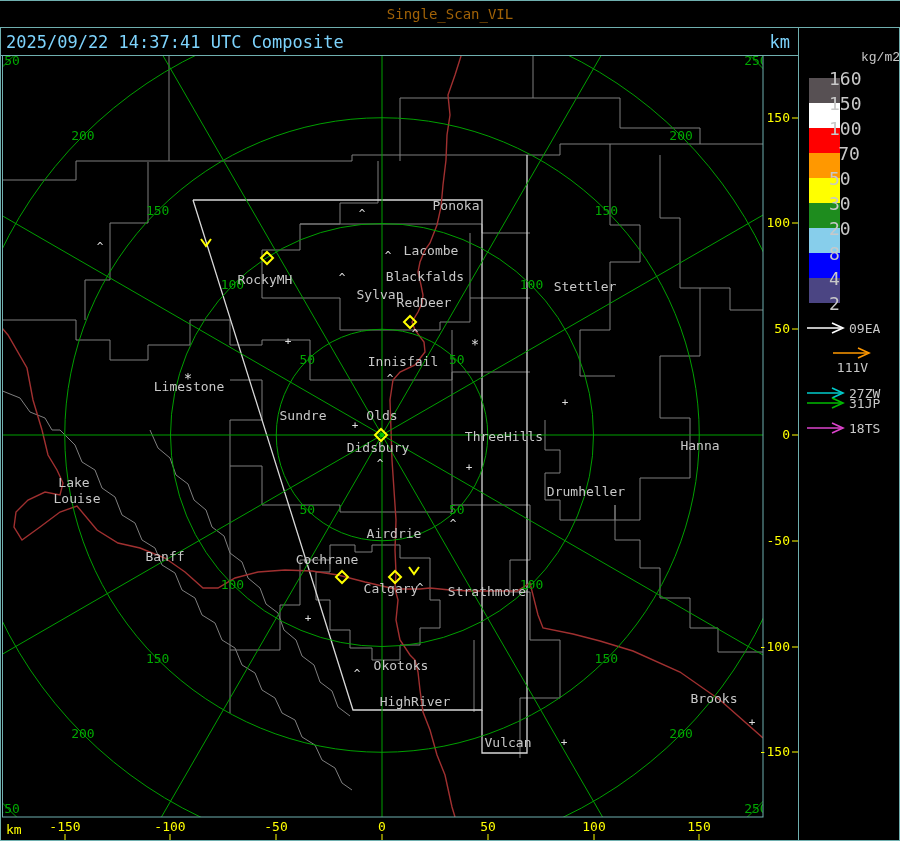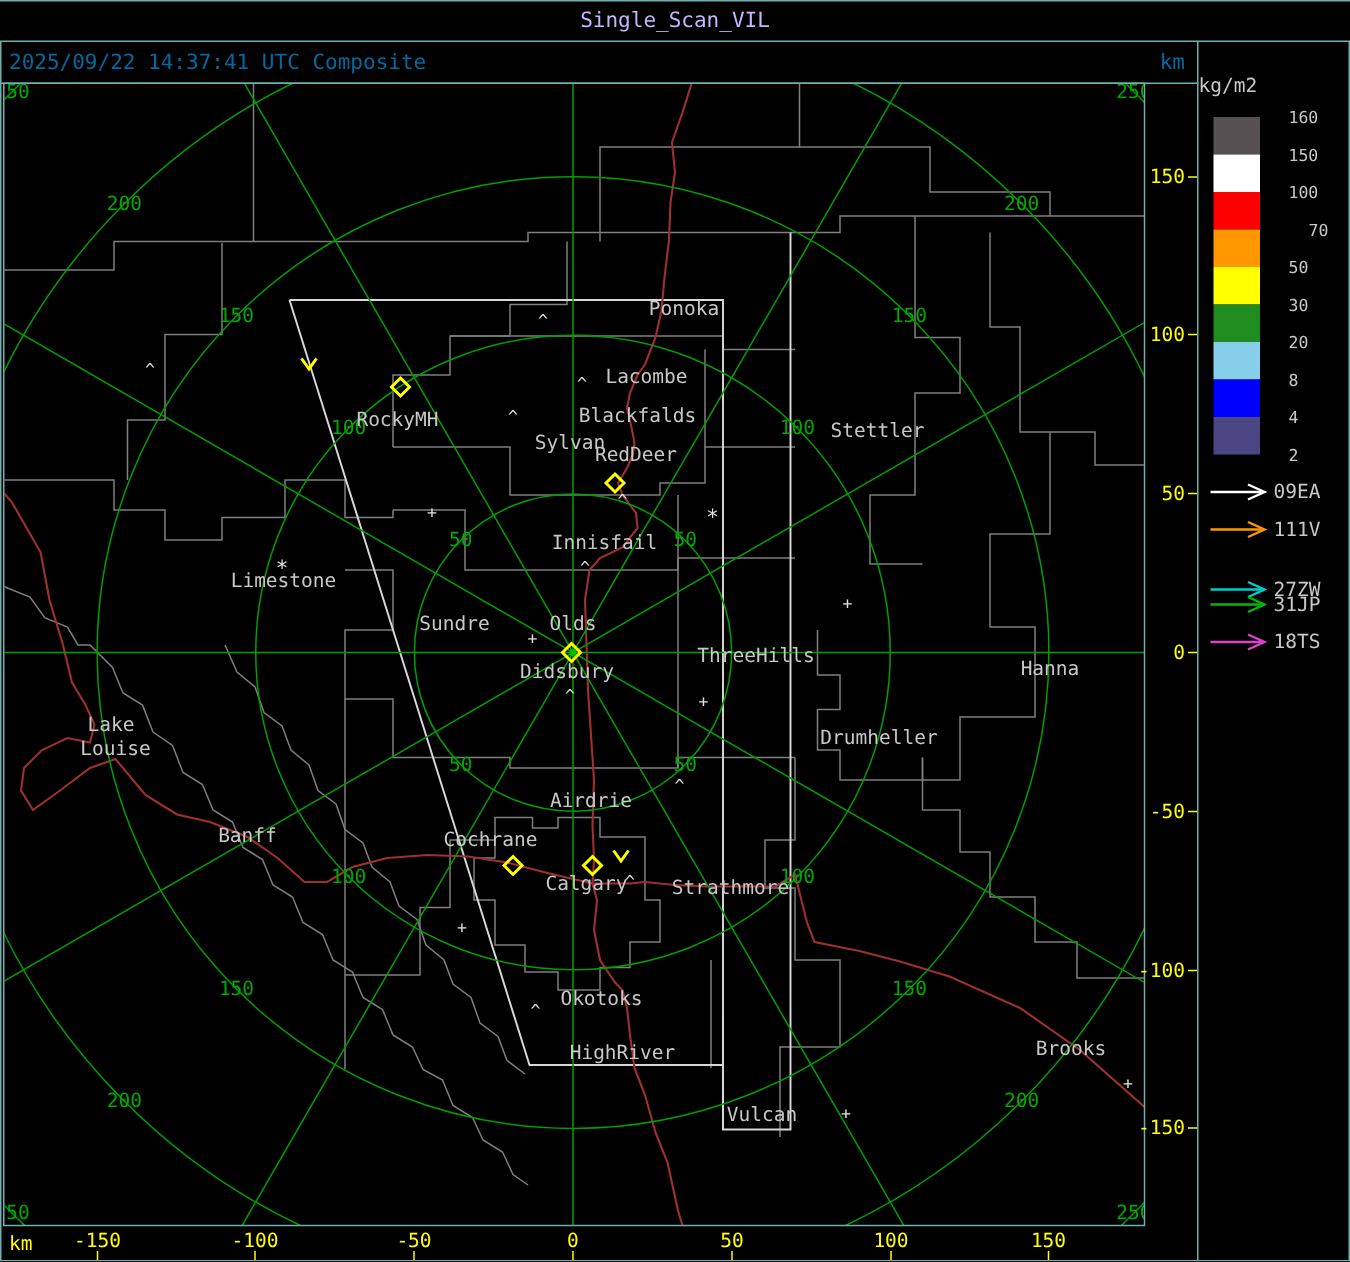--- a/index.html
+++ b/index.html
@@ -1,29 +1,29 @@
 <!DOCTYPE html>
 <html><head>
 <meta charset="utf-8">
 <style>
   html,body{margin:0;padding:0;background:#000;}
   #app{position:relative;width:900px;height:841px;background:#000;overflow:hidden;
        font-family:"DejaVu Sans Mono",monospace;}
   .teal{position:absolute;background:#6FAFAF;}
   #titlebar{position:absolute;left:0;top:1px;width:900px;height:26px;display:flex;
-            align-items:center;justify-content:center;color:#c4b5fd;font-size:14px;}
+            align-items:center;justify-content:center;color:#a16207;font-size:14px;}
   #header{position:absolute;left:0;top:28px;width:798px;height:27px;display:flex;
-          align-items:center;color:#0369a1;font-size:14px;}
+          align-items:center;color:#7dd3fc;font-size:17px;}
   #header .ts{margin-left:6px;flex:1;}
   #header .km{margin-right:8px;}
   #mapsvg{position:absolute;left:0;top:0;}
   #panel{position:absolute;left:799px;top:28px;width:101px;height:813px;color:#C8C8C8;font-size:13px;}
-  #panel .unit{position:absolute;left:0;top:22px;width:101px;text-align:left;}
+  #panel .unit{position:absolute;left:0;top:22px;width:101px;text-align:right;font-family:Liberation Mono, monospace;}
   .cbox{position:absolute;left:10px;width:31px;height:25px;}
-  .clabel{position:absolute;left:60px;width:40px;height:13px;line-height:13px;font-size:11px;}
+  .clabel{position:absolute;left:30px;width:40px;height:13px;line-height:13px;font-size:18px;}
   .radarrow{position:absolute;left:6px;width:95px;height:14px;display:flex;align-items:center;}
   .radarrow svg{flex:0 0 auto;}
   .radarrow .rid{font-size:13px;color:#C8C8C8;}
   #xaxis-km{position:absolute;left:6px;top:822px;color:#FFFF00;font-size:13px;}
 </style>
 </head>
 <body>
 <div id="app">
 
 <div class="teal" style="left:0;top:0;width:900px;height:1px;"></div>
@@ -242,21 +242,21 @@
         <div class="clabel" style="top: 269px;">2</div>
       </div>
   <div id="radars">
         <div class="radarrow" style="top: 293px;">
           <svg width="44" height="14">
     <line x1="2" y1="7" x2="36" y2="7" stroke="#FFFFFF" stroke-width="1.6"></line>
     <polyline points="27,2 38,7 27,12" fill="none" stroke="#FFFFFF" stroke-width="1.6"></polyline>
           </svg>
     <span class="rid">09EA</span>
         </div>
-        <div class="radarrow" style="top: 318px;">
+        <div class="radarrow" style="top: 318px; flex-direction: column;">
           <svg width="44" height="14">
     <line x1="2" y1="7" x2="36" y2="7" stroke="#FF9800" stroke-width="1.6"></line>
     <polyline points="27,2 38,7 27,12" fill="none" stroke="#FF9800" stroke-width="1.6"></polyline>
           </svg>
     <span class="rid">111V</span>
         </div>
         <div class="radarrow" style="top: 358px;">
           <svg width="44" height="14">
     <line x1="2" y1="7" x2="36" y2="7" stroke="#00CCCC" stroke-width="1.6"></line>
     <polyline points="27,2 38,7 27,12" fill="none" stroke="#00CCCC" stroke-width="1.6"></polyline>

